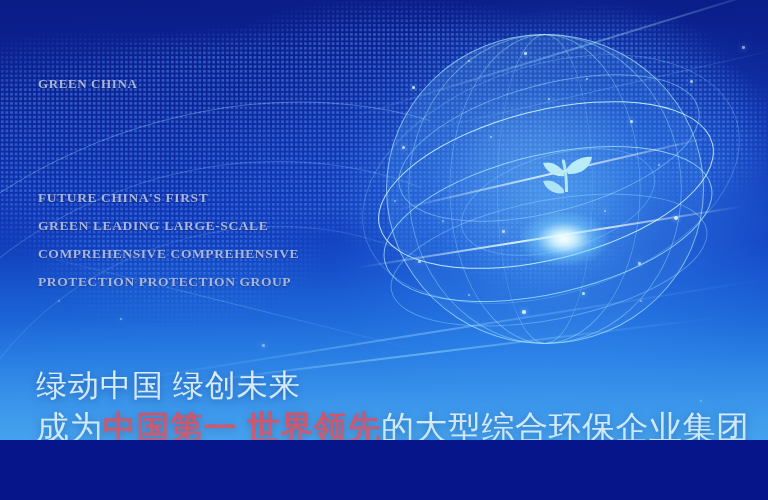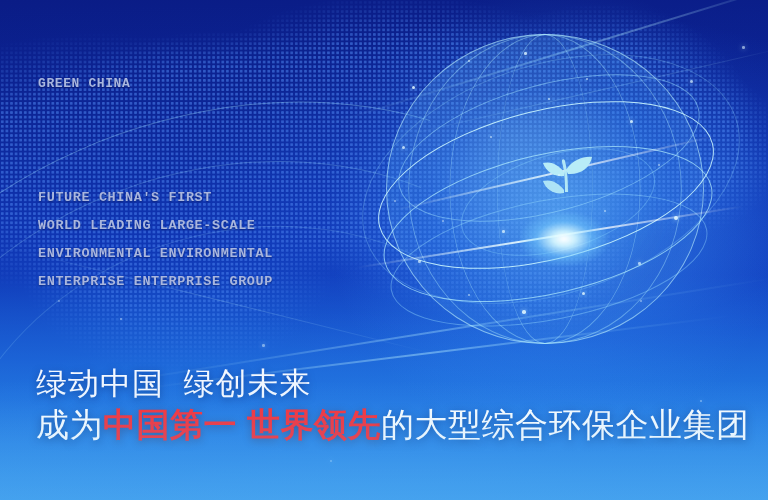--- a/index.html
+++ b/index.html
@@ -1,22 +1,22 @@
 <!DOCTYPE html>
 <html><head>
 <meta charset="utf-8">
 <style>
   html,body{margin:0;padding:0;background:#06158a;}
   *{box-sizing:border-box;}
 
   #banner{
     position:relative;
-    width:768px;height:500px;
+    width:768px;height:440px;
     overflow:hidden;
-    font-family:Liberation Mono, monospace;
+    font-family:Liberation Serif, serif;
     background:
       radial-gradient(120% 90% at 50% 118%, rgba(90,180,255,.95) 0%, rgba(40,120,235,.55) 34%, rgba(20,70,200,0) 62%),
       radial-gradient(70% 55% at 74% 42%, rgba(60,150,255,.55) 0%, rgba(30,90,220,.22) 45%, rgba(10,40,160,0) 72%),
       linear-gradient(178deg,#0a1c86 0%,#0c2596 22%,#0f36b4 45%,#1552cf 68%,#1f79e0 86%,#2f93e8 100%);
   }
 
   
   .dots{
     position:absolute;inset:0;
     background-image:radial-gradient(circle at 50% 50%, rgba(90,150,255,.55) 1.25px, rgba(0,0,0,0) 1.6px);
@@ -196,23 +196,23 @@
     <span style="left:700px;top:400px;width:2px;height:2px;opacity:.45"></span>
     <span style="left:330px;top:460px;width:2px;height:2px;opacity:.4"></span>
   </div>
 
   <div class="eng-block" id="tagline">
     <div class="eng-line">GREEN CHINA</div>
   </div>
 
   <div class="eng-block" id="mission">
     <div class="eng-line">FUTURE CHINA'S FIRST</div>
-    <div class="eng-line">WORLD LEADING LARGE-SCALE</div>
-    <div class="eng-line">ENVIRONMENTAL ENVIRONMENTAL</div>
-    <div class="eng-line">ENTERPRISE ENTERPRISE GROUP</div>
+    <div class="eng-line">GREEN LEADING LARGE-SCALE</div>
+    <div class="eng-line">COMPREHENSIVE COMPREHENSIVE</div>
+    <div class="eng-line">PROTECTION PROTECTION GROUP</div>
   </div>
 
   <div id="headline">
     <div class="cn1">绿动中国 绿创未来</div>
     <div class="cn2">
       <span>成为</span><span class="hl">中国第一</span><span class="gap"></span><span class="hl">世界领先</span><span>的大型综合环保企业集团</span>
     </div>
   </div>
 
   <div class="bottom-sheen"></div>

